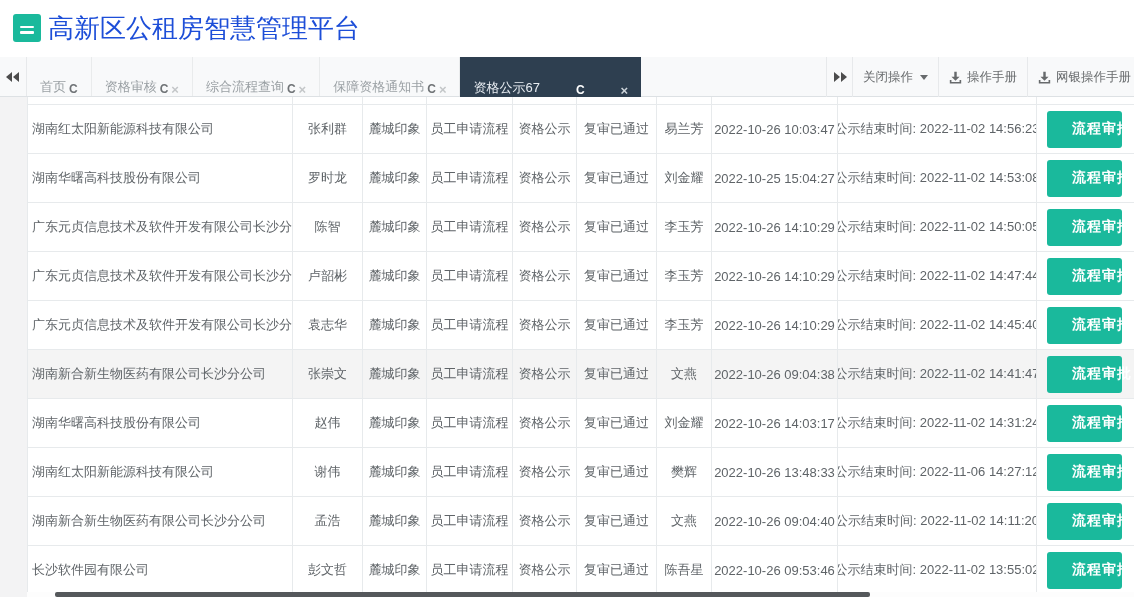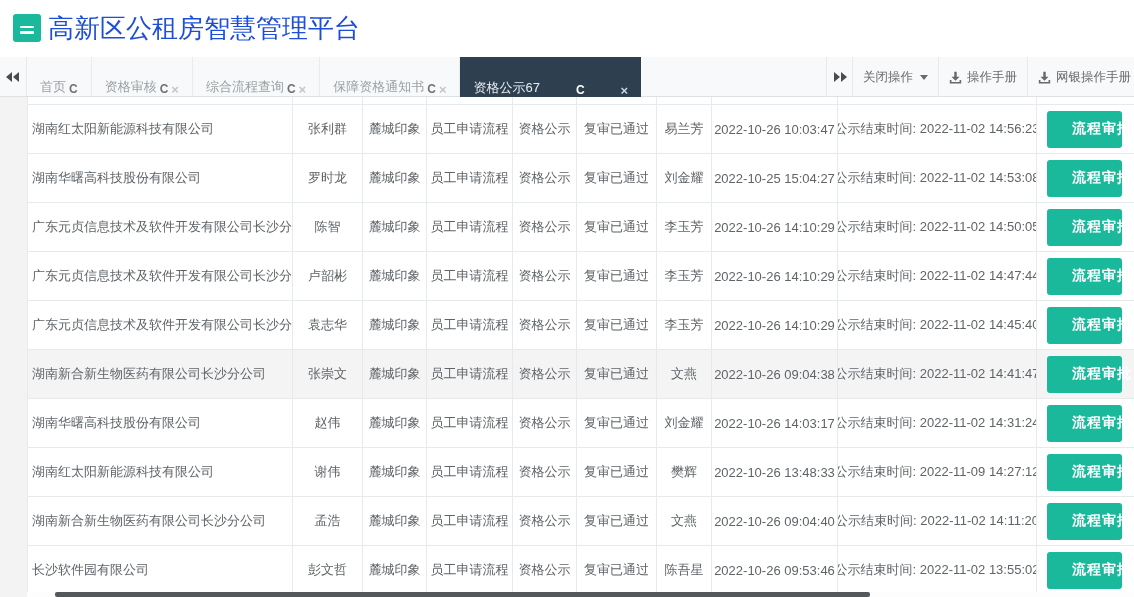--- a/index.html
+++ b/index.html
@@ -274,21 +274,21 @@
   </div>
       <div class="trow">
     <div class="td company">湖南红太阳新能源科技有限公司</div>
     <div class="td">谢伟</div>
     <div class="td">麓城印象</div>
     <div class="td">员工申请流程</div>
     <div class="td">资格公示</div>
     <div class="td">复审已通过</div>
     <div class="td">樊辉</div>
     <div class="td">2022-10-26 13:48:33</div>
-    <div class="td">公示结束时间: 2022-11-09 14:27:12</div>
+    <div class="td">公示结束时间: 2022-11-06 14:27:12</div>
     <div class="td action">
       <button class="btn-approve">流程审批</button>
     </div>
   </div>
       <div class="trow">
     <div class="td company">湖南新合新生物医药有限公司长沙分公司</div>
     <div class="td">孟浩</div>
     <div class="td">麓城印象</div>
     <div class="td">员工申请流程</div>
     <div class="td">资格公示</div>

